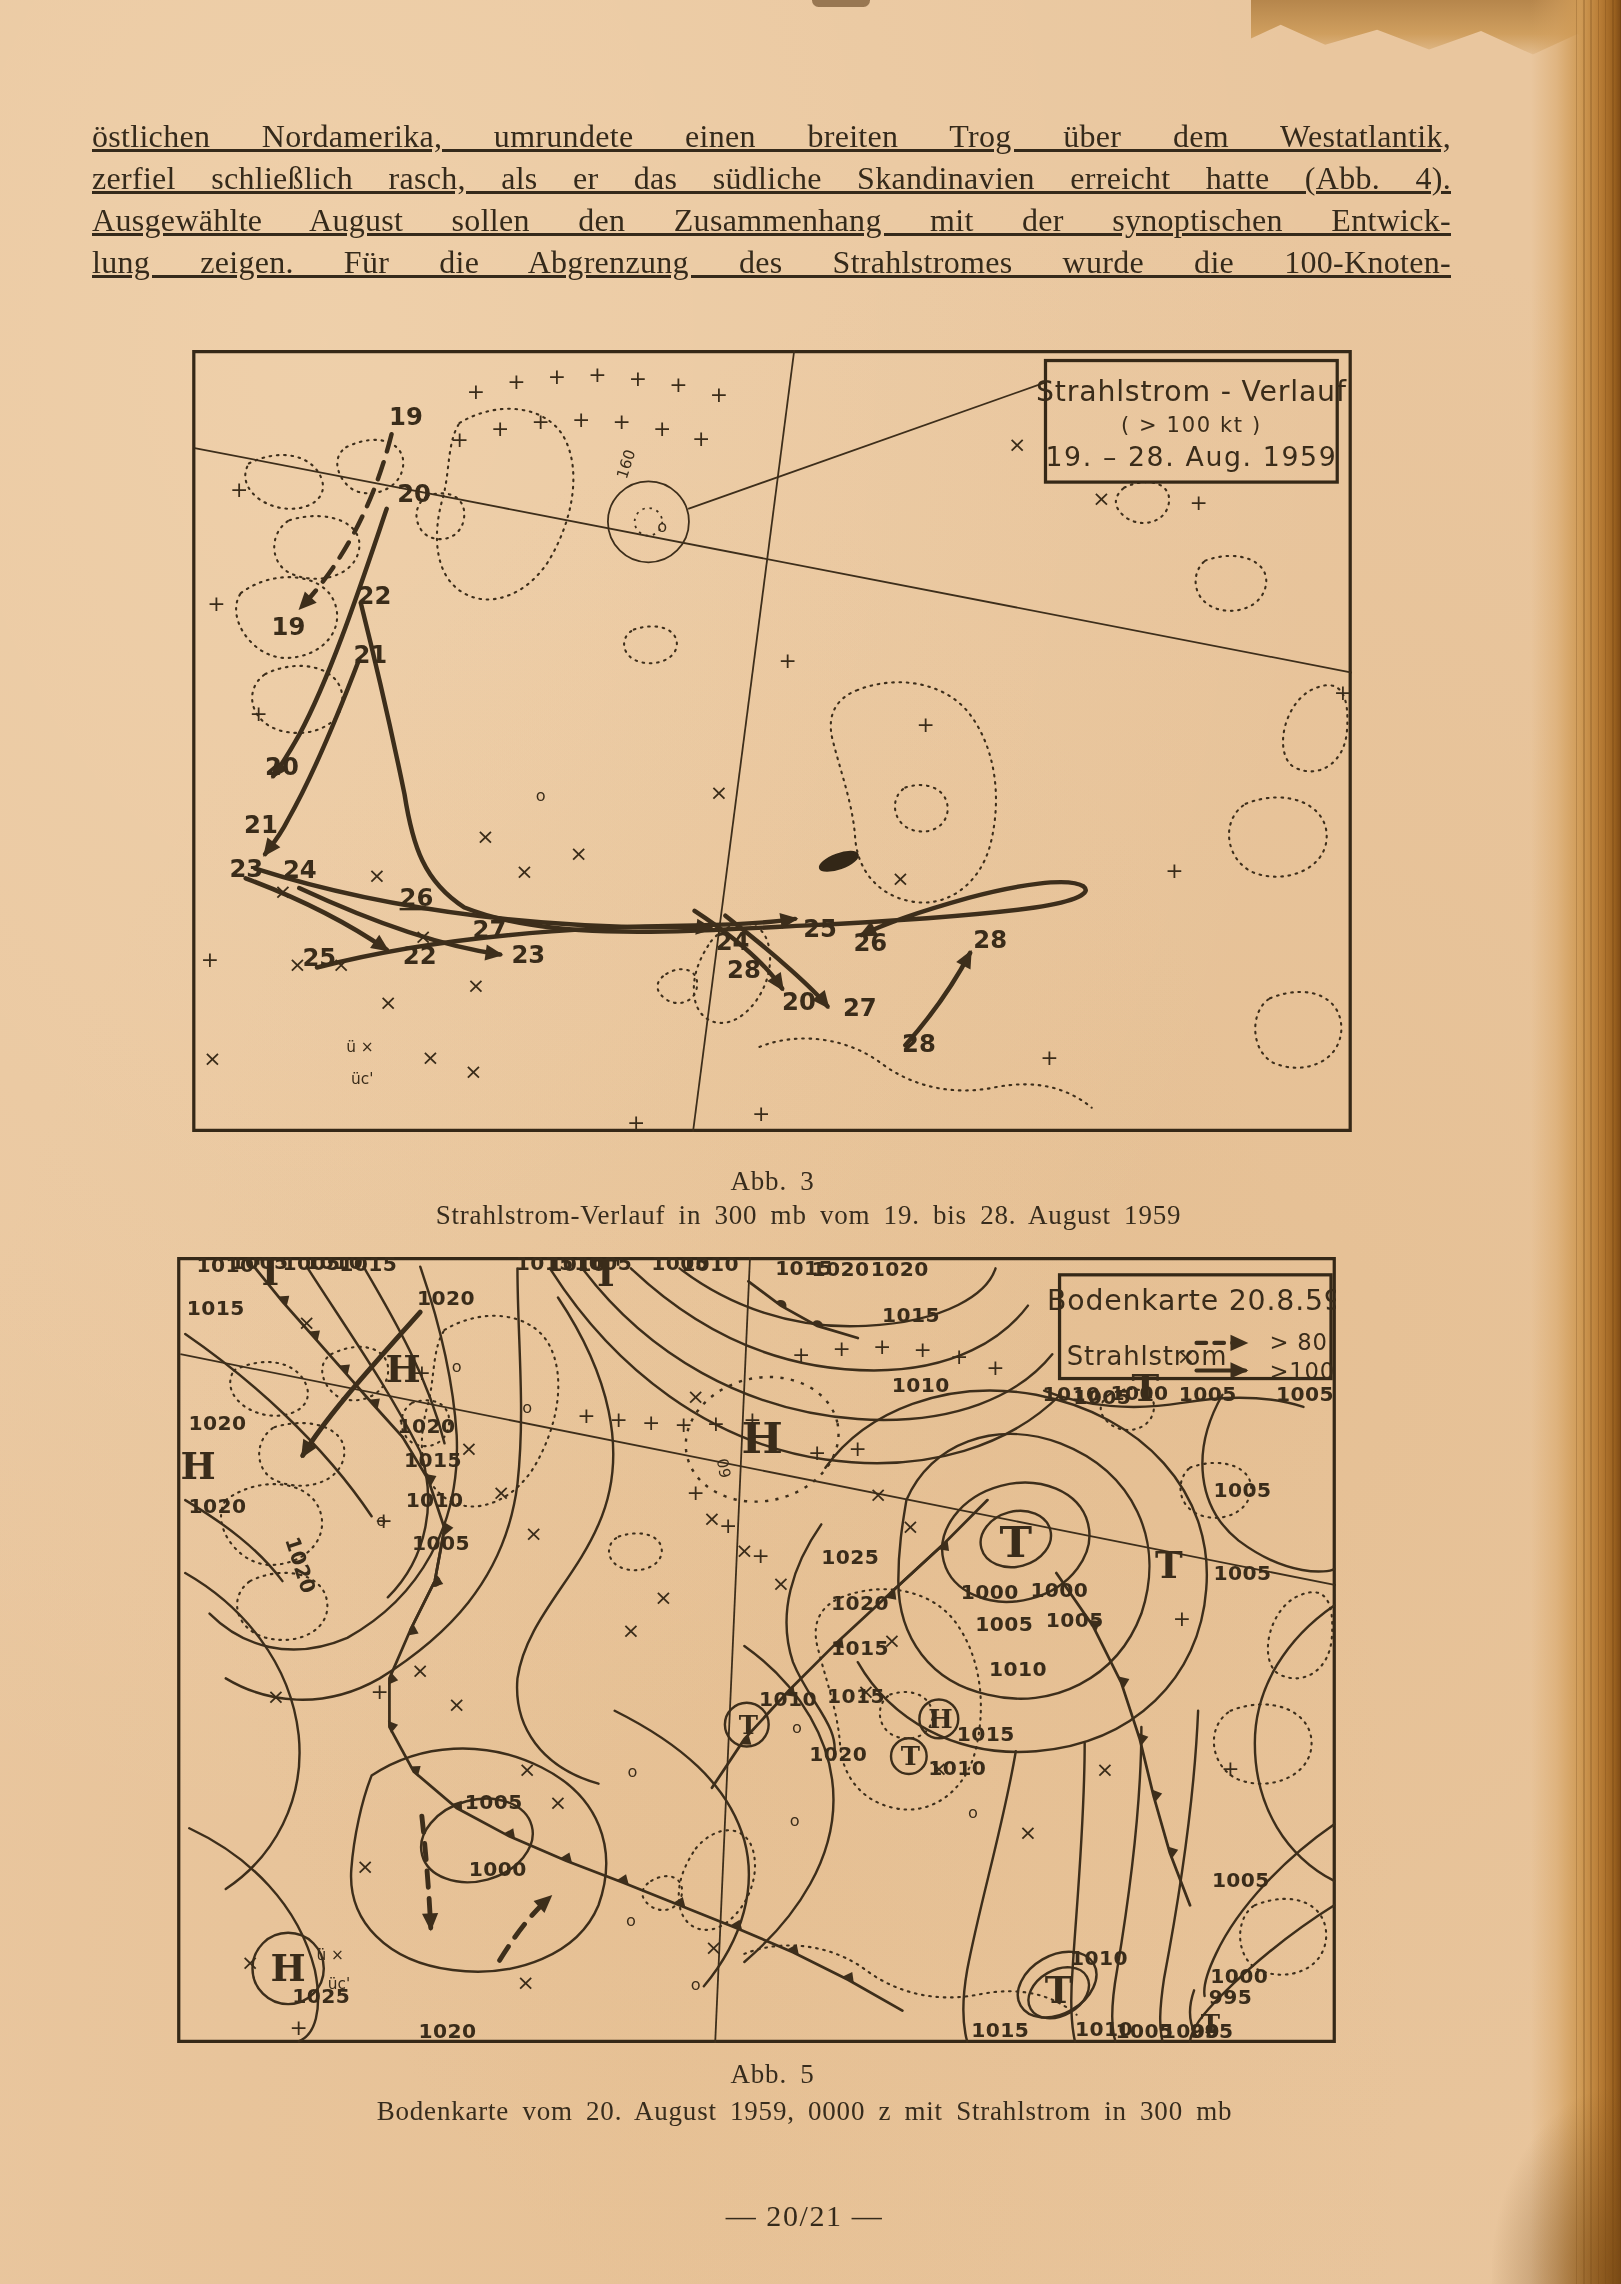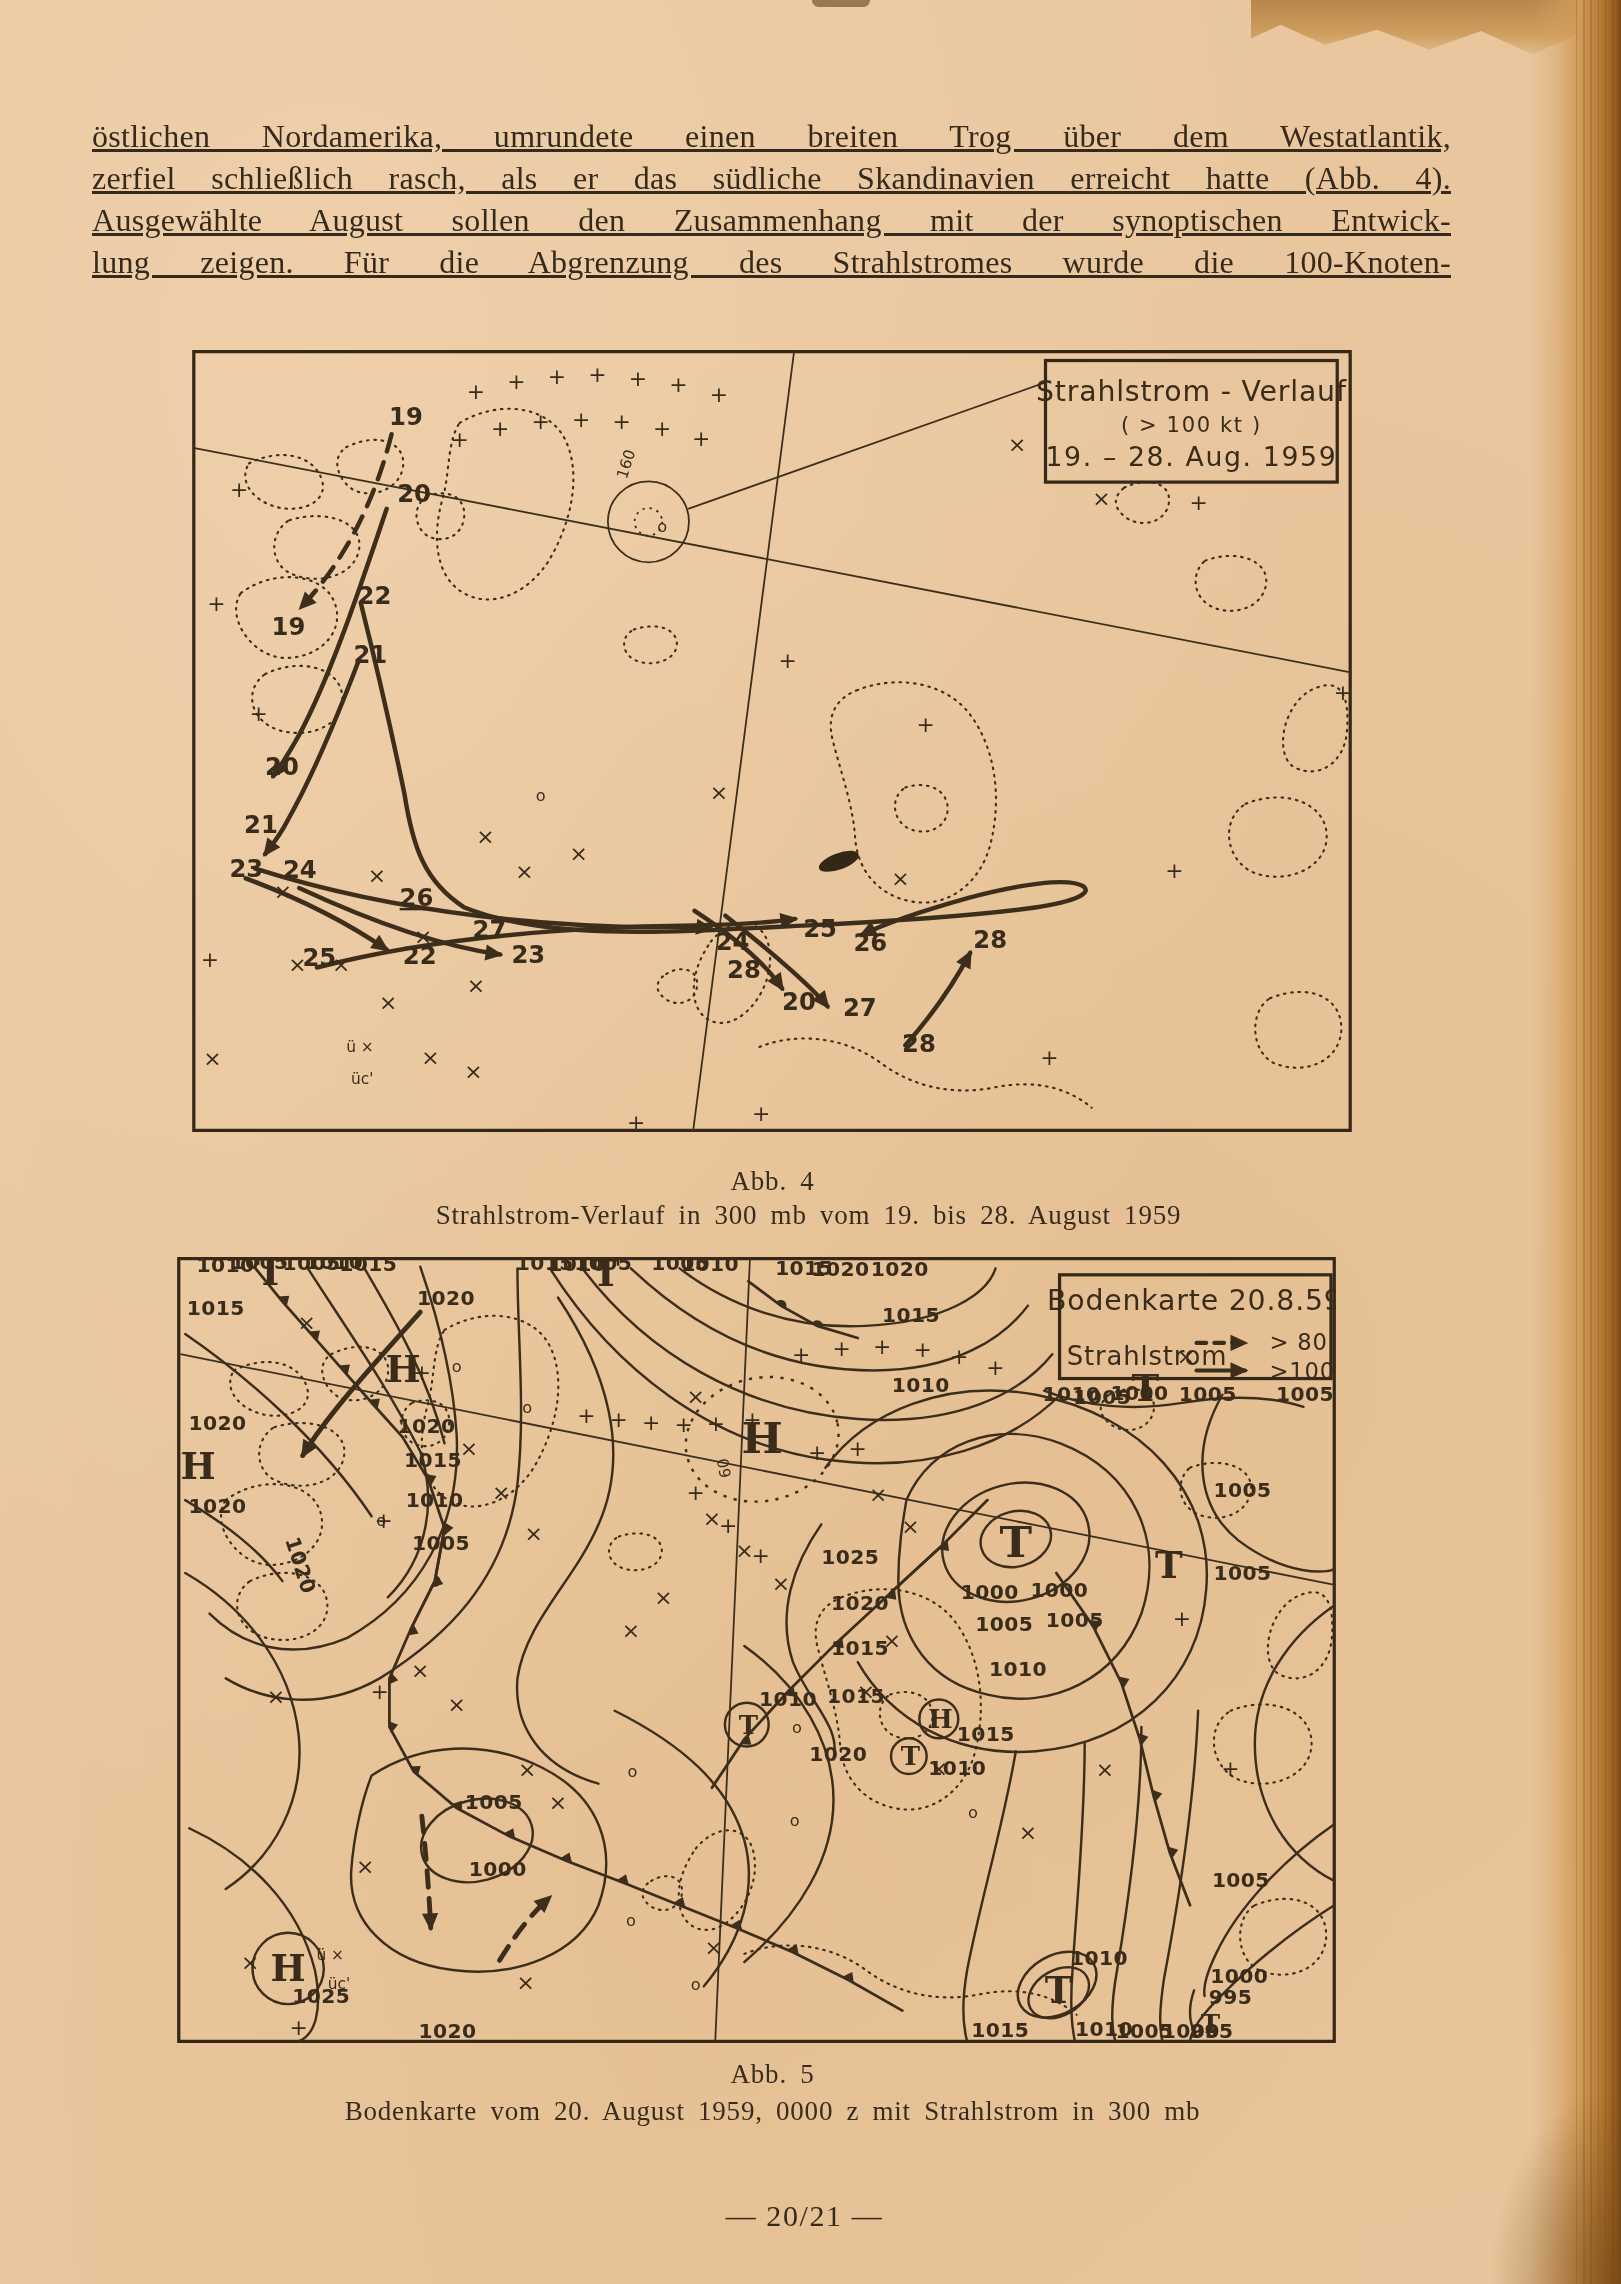--- a/index.html
+++ b/index.html
@@ -198,21 +198,21 @@
       <text x="285" y="733" class="mark">×</text>
       <text x="350" y="793" class="mark">×</text>
       <text x="25" y="883" class="mark">×</text>
     </g>
   <g>
       <text x="580" y="224" class="station">o</text>
       <text x="430" y="556" class="station">o</text>
     </g>
 </svg>
 
-<div class="caption" style="top:1166px;">Abb. 4</div>
+<div class="caption" style="top:1166px;">Abb. 3</div>
 <div class="caption" style="top:1200px;padding-left:36px;">Strahlstrom-Verlauf in 300 mb vom 19. bis 28. August 1959</div>
 
 <svg class="mapsvg" style="left:177px;top:1257px;" width="1159" height="786" viewBox="0 0 1430 970">
   <defs>
     <marker id="ah5" markerUnits="userSpaceOnUse" markerWidth="38" markerHeight="38" viewBox="-19 -19 38 38" refX="7" refY="0" orient="auto">
       <path d="M-11,-10 L11,0 L-11,10 z" fill="#3d2e1b"></path>
     </marker>
     <marker id="tri5" markerUnits="userSpaceOnUse" markerWidth="26" markerHeight="26" viewBox="-13 -13 26 26" refX="0" refY="0" orient="auto">
       <path d="M-8,0 L8,0 L0,-11 z" fill="#3d2e1b"></path>
     </marker>
@@ -442,21 +442,21 @@
       <text x="562" y="642" class="station">o</text>
       <text x="762" y="702" class="station">o</text>
       <text x="982" y="692" class="station">o</text>
       <text x="560" y="825" class="station">o</text>
       <text x="640" y="905" class="station">o</text>
       <text x="765" y="588" class="station">o</text>
     </g>
 </svg>
 
 <div class="caption" style="top:2059px;">Abb. 5</div>
-<div class="caption" style="top:2096px;">Bodenkarte vom 20. August 1959, 0000 z mit Strahlstrom in 300 mb</div>
+<div class="caption" style="top:2096px;padding-left:32px;">Bodenkarte vom 20. August 1959, 0000 z mit Strahlstrom in 300 mb</div>
 
 <div class="pagenum">— 20/21 —</div>
 
 <div class="book-edge">
     <div class="streaks"></div>
   </div>
 <div class="corner-bot"></div>
 
 
 </body></html>

